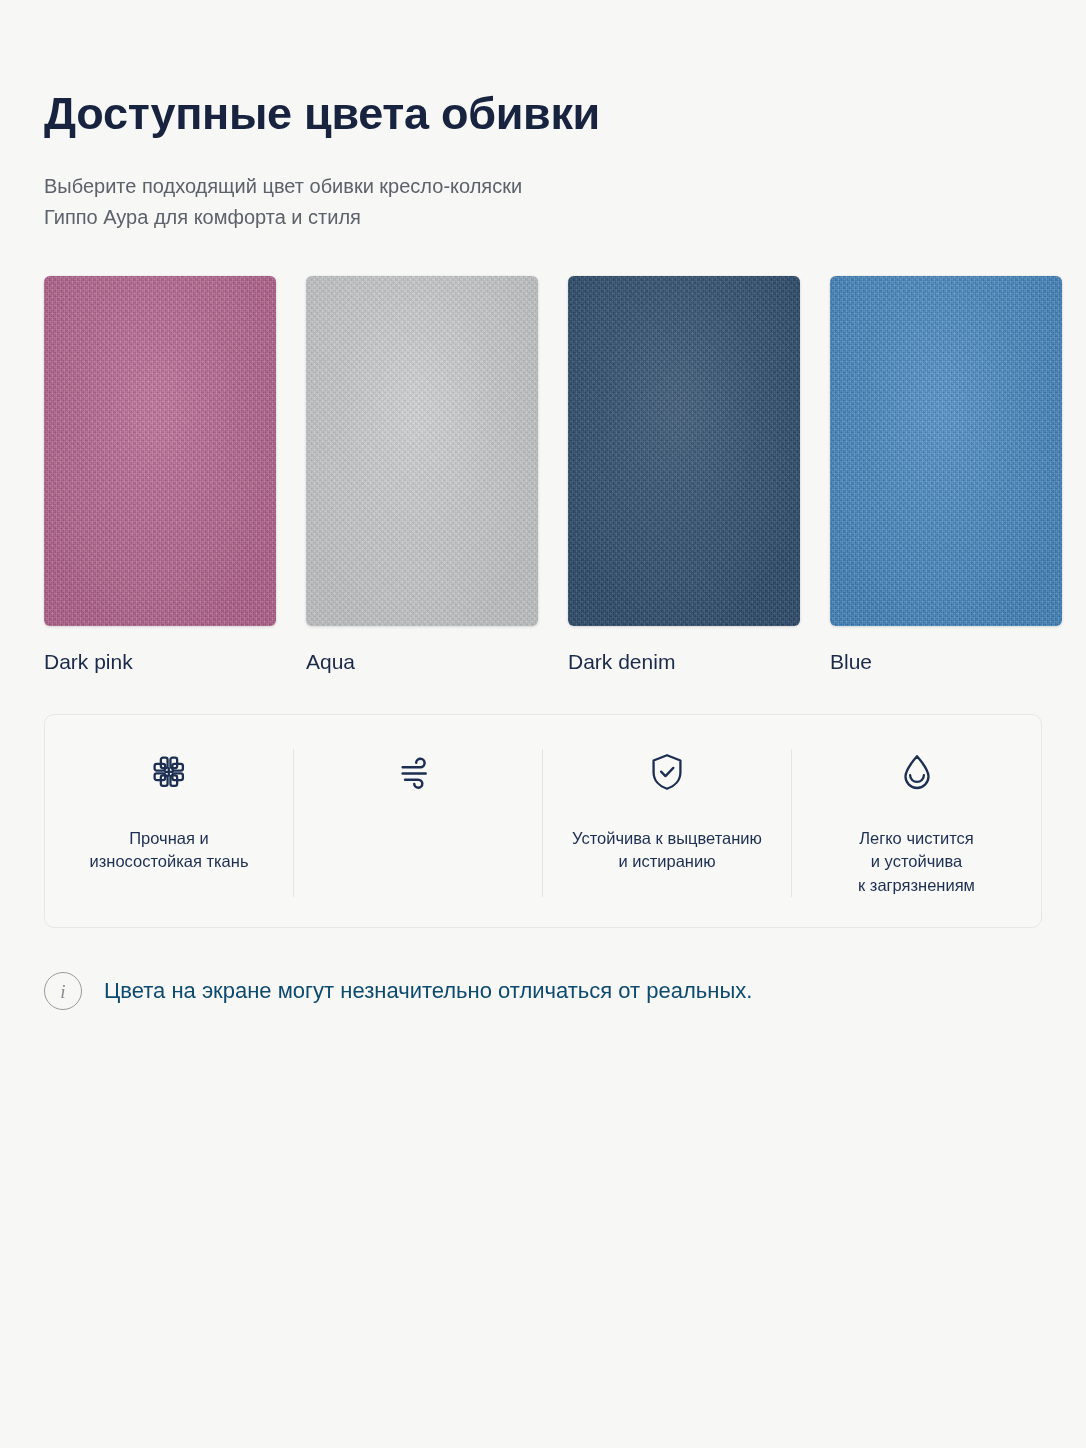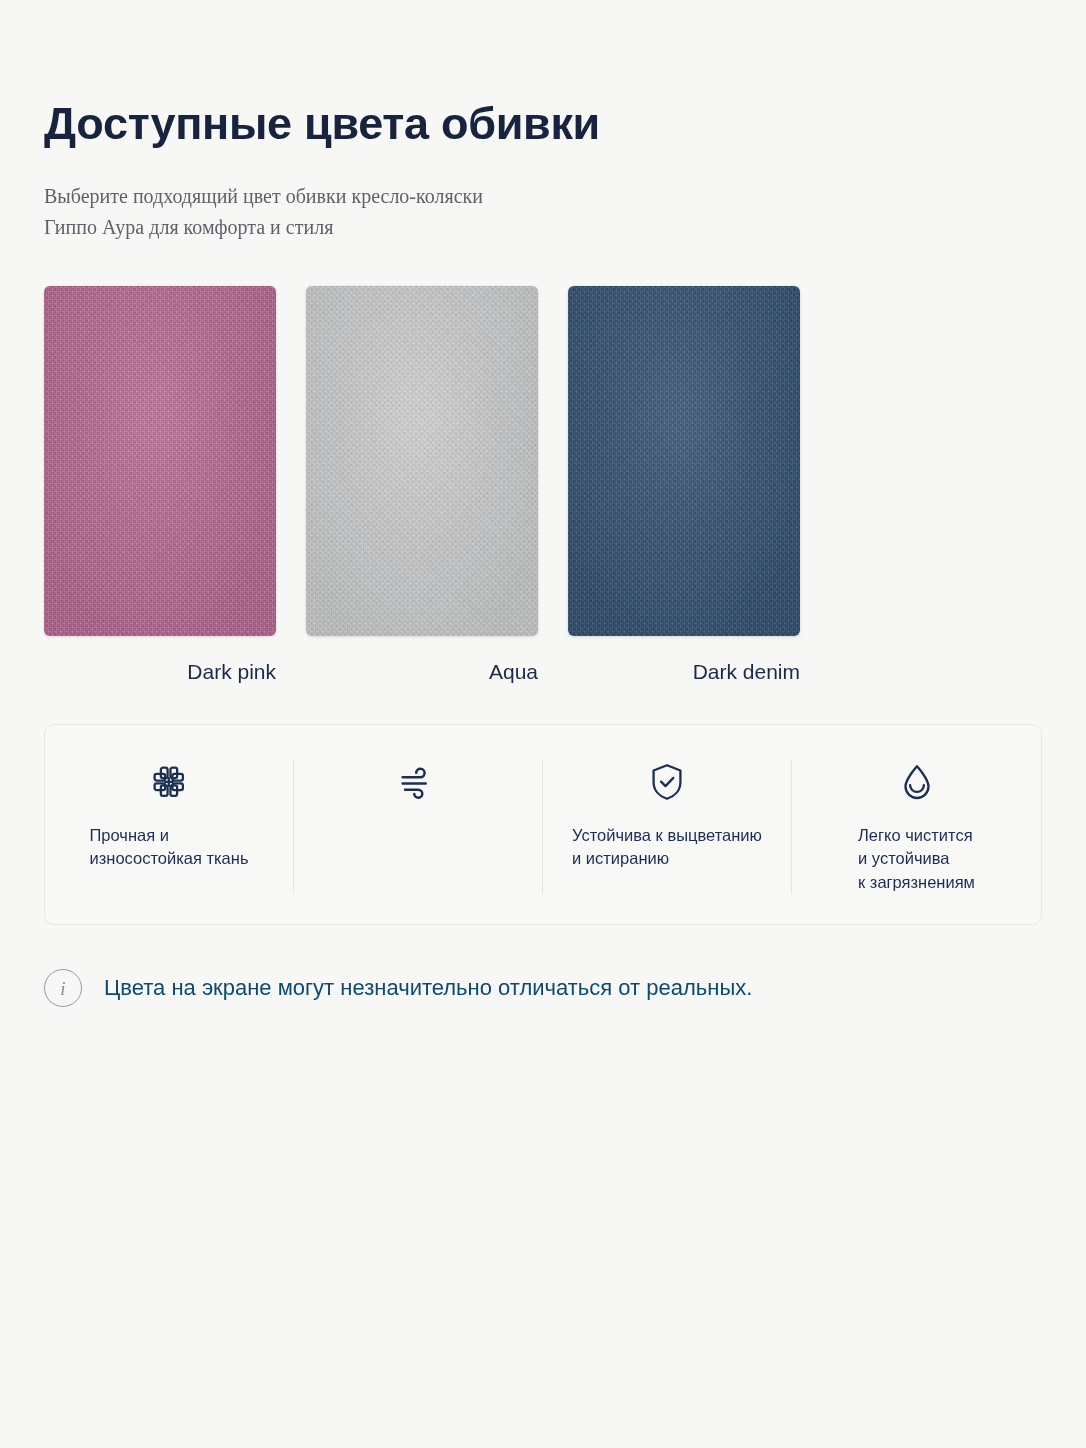--- a/index.html
+++ b/index.html
@@ -12,57 +12,56 @@
     background: #f7f7f6;
     font-family: "Liberation Sans", "DejaVu Sans", sans-serif;
     -webkit-font-smoothing: antialiased;
     overflow: hidden;
   }
   .page {
     position: relative;
     width: 1086px;
     height: 1448px;
     box-sizing: border-box;
-    padding: 14px 44px;
+    padding: 4px 44px;
   }
 
   
   .header { padding-top: 86px; }
   .page-title {
     margin: 0;
     font-size: 45px;
     line-height: 1.05;
     font-weight: 700;
     letter-spacing: -0.3px;
     color: #17233f;
   }
   .page-subtitle {
     margin: 34px 0 0 0;
     font-size: 20px;
     line-height: 1.52;
     font-weight: 400;
     color: #5d6169;
     max-width: 640px;
     white-space: pre-line;
-    font-family: Liberation Serif, serif;
   }
 
   
   .swatch-grid {
     margin-top: 44px;
     display: grid;
     grid-template-columns: repeat(4, 232px);
     column-gap: 30px;
     row-gap: 20px;
   }
   .swatch-cell {
     width: 232px;
     display: flex;
     flex-direction: column;
-    align-items: flex-end;
+    align-items: flex-start;
   }
   .swatch-chip {
     width: 232px;
     height: 350px;
     border-radius: 6px;
     position: relative;
     overflow: hidden;
     box-shadow: 0 1px 3px rgba(25,30,45,0.13), 0 0 0 1px rgba(0,0,0,0.02);
   }
   
@@ -120,24 +119,25 @@
   }
   .feature:last-child { border-right: none; }
   .feature-icon {
     width: 46px;
     height: 46px;
     color: #1c2e52;
     display: block;
   }
   .feature-icon svg { display: block; width: 46px; height: 46px; }
   .feature-text {
-    margin-top: 19px;
+    margin-top: 32px;
     font-size: 16.5px;
     line-height: 1.42;
     color: #1c2e52;
+    text-align: center;
     white-space: pre-line;
   }
 
   
   .footer {
     margin-top: 44px;
     display: flex;
     align-items: center;
     gap: 22px;
   }
@@ -184,20 +184,24 @@
     <div class="swatch-cell">
       <div class="swatch-chip" style="background-color: rgb(201, 202, 203);"></div>
       <div class="swatch-label">Aqua</div>
     </div>
 
     <div class="swatch-cell">
       <div class="swatch-chip" style="background-color: rgb(52, 80, 110);"></div>
       <div class="swatch-label">Dark denim</div>
     </div>
 
+    <div class="swatch-cell">
+      <div class="swatch-chip" style="background-color: rgb(74, 134, 192);"></div>
+      <div class="swatch-label">Blue</div>
+    </div>
 
 
 
   </div>
 
   <div class="features-card">
 
     <div class="feature">
       <span class="feature-icon">
         <svg viewBox="0 0 48 48" fill="none" stroke="currentColor" stroke-width="2.4" stroke-linecap="round" stroke-linejoin="round">

